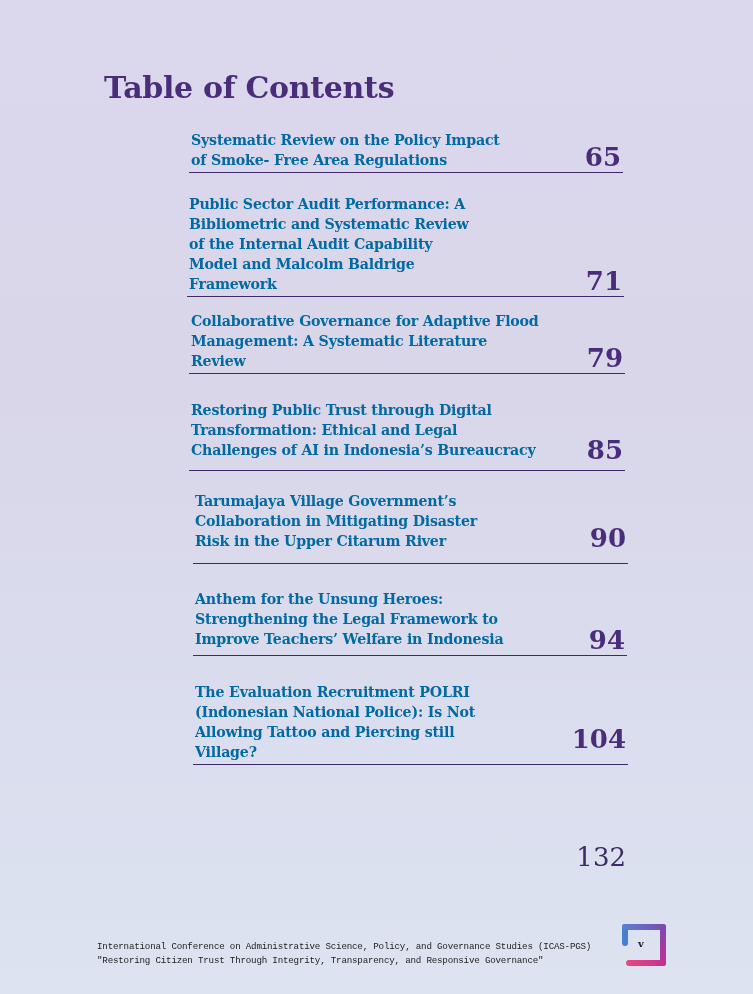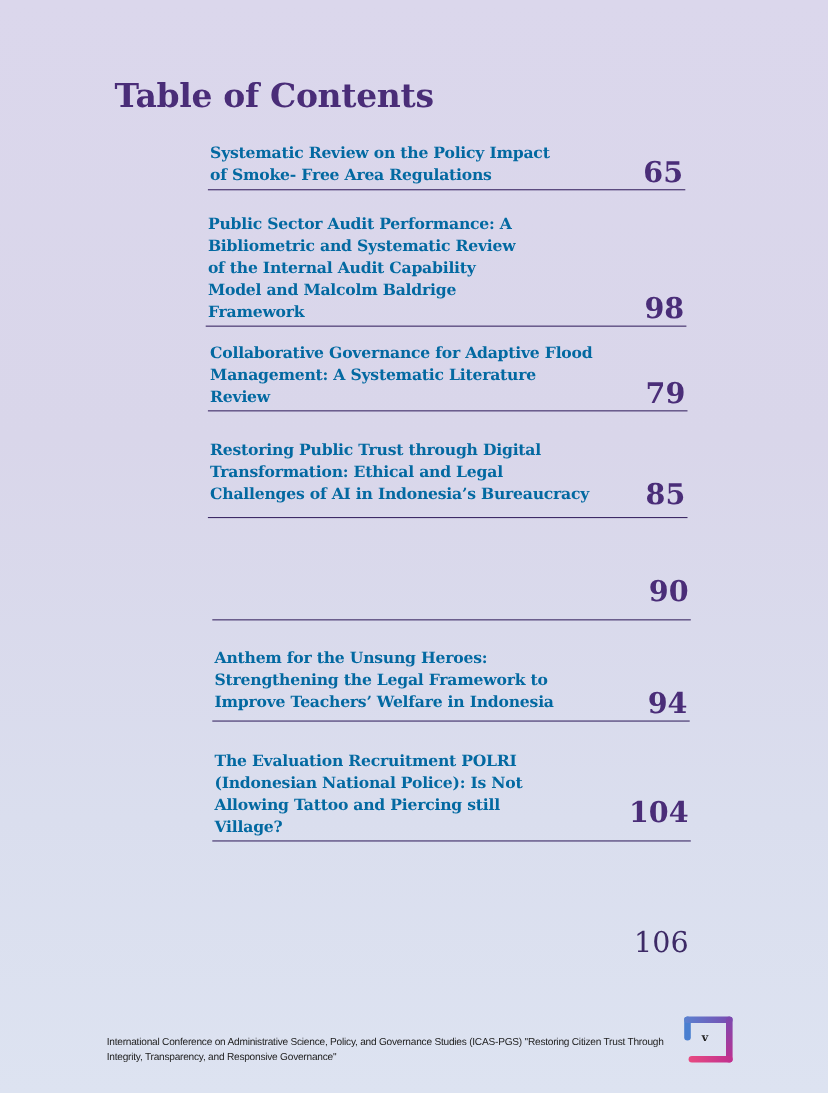--- a/index.html
+++ b/index.html
@@ -20,21 +20,21 @@
     font-size: 14.2px; line-height: 20px; color: #0369a1;
     white-space: pre-line; letter-spacing: -0.2px;
   }
   .entry-page {
     position: absolute; right: 2px; bottom: 0px;
     font-family: "DejaVu Serif", serif; font-weight: bold;
     font-size: 26px; line-height: 30px; color: #4a2d78;
   }
   .footer {
     position: absolute; left: 97px; top: 940px; width: 525px;
-    font-family: Liberation Sans, sans-serif; font-size: 9.2px; line-height: 14px;
+    font-family: Liberation Mono, monospace; font-size: 9.2px; line-height: 14px;
     color: #222; letter-spacing: -0.2px;
   }
   .badge {
     position: absolute; left: 620px; top: 922px; width: 48px; height: 46px;
   }
   .badge-num {
     position: absolute; left: 18px; top: 16px; font-family: "DejaVu Serif", serif;
     font-weight: bold; font-size: 10px; color: #222;
   }
 </style>
@@ -48,58 +48,61 @@
 of Smoke- Free Area Regulations</div>
   <div class="entry-page">65</div>
 </div>
 
 <div class="entry" style="left:187px; top:190px; width:437px; height:106px;">
   <div class="entry-title">Public Sector Audit Performance: A
 Bibliometric and Systematic Review
 of the Internal Audit Capability
 Model and Malcolm Baldrige
 Framework</div>
-  <div class="entry-page">98</div>
+  <div class="entry-page">71</div>
 </div>
 
 <div class="entry" style="left:189px; top:311px; width:436px; height:62px;">
   <div class="entry-title">Collaborative Governance for Adaptive Flood
 Management: A Systematic Literature
 Review</div>
   <div class="entry-page">79</div>
 </div>
 
 <div class="entry" style="left:189px; top:397px; width:436px; height:73px;">
   <div class="entry-title" style="bottom:10px;">Restoring Public Trust through Digital
 Transformation: Ethical and Legal
 Challenges of AI in Indonesia’s Bureaucracy</div>
   <div class="entry-page" style="bottom:5px;">85</div>
 </div>
 
 <div class="entry" style="left:193px; top:488px; width:435px; height:75px;">
+  <div class="entry-title" style="bottom:12px;">Tarumajaya Village Government’s
+Collaboration in Mitigating Disaster
+Risk in the Upper Citarum River</div>
   <div class="entry-page" style="bottom:10px;">90</div>
 </div>
 
 <div class="entry" style="left:193px; top:585px; width:434px; height:70px;">
   <div class="entry-title" style="bottom:6px;">Anthem for the Unsung Heroes:
 Strengthening the Legal Framework to
 Improve Teachers’ Welfare in Indonesia</div>
   <div class="entry-page" style="bottom:0px;">94</div>
 </div>
 
 <div class="entry" style="left:193px; top:682px; width:435px; height:82px;">
   <div class="entry-title">The Evaluation Recruitment POLRI
 (Indonesian National Police): Is Not
 Allowing Tattoo and Piercing still
 Village?</div>
   <div class="entry-page" style="bottom:10px;">104</div>
 </div>
 
 <div class="entry" style="left:193px; top:788px; width:435px; height:84px; border-bottom:none;">
-  <div class="entry-page" style="bottom:0px; font-weight:normal; color:#3d2a66;">106</div>
+  <div class="entry-page" style="bottom:0px; font-weight:normal; color:#3d2a66;">132</div>
 </div>
 
 <div class="footer">International Conference on Administrative Science, Policy, and Governance Studies (ICAS-PGS) "Restoring Citizen Trust Through Integrity, Transparency, and Responsive Governance"</div>
 
 <div class="badge">
   <svg width="48" height="46" viewBox="0 0 48 46">
     <defs>
       <linearGradient id="gt" x1="0" y1="0" x2="1" y2="0">
         <stop offset="0" stop-color="#5a82d0"></stop>
         <stop offset="1" stop-color="#7a4ab0"></stop>

